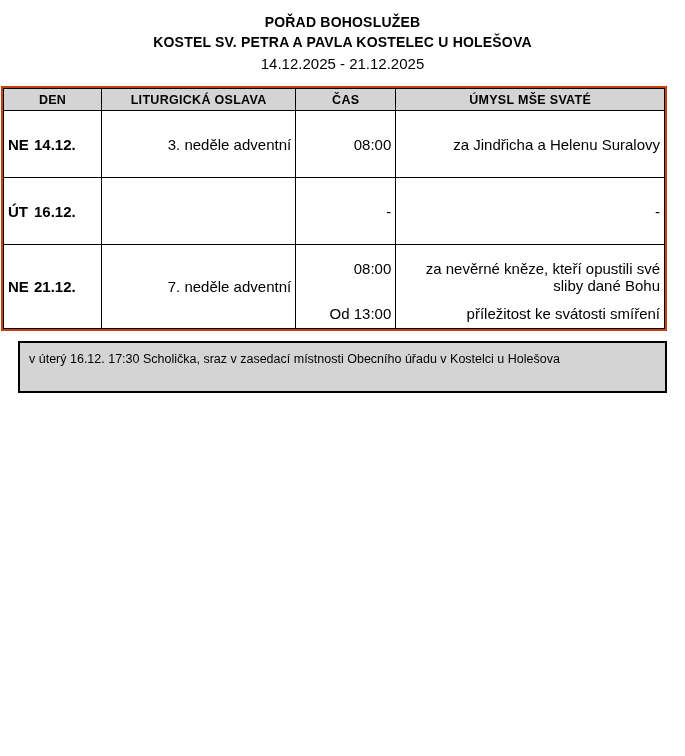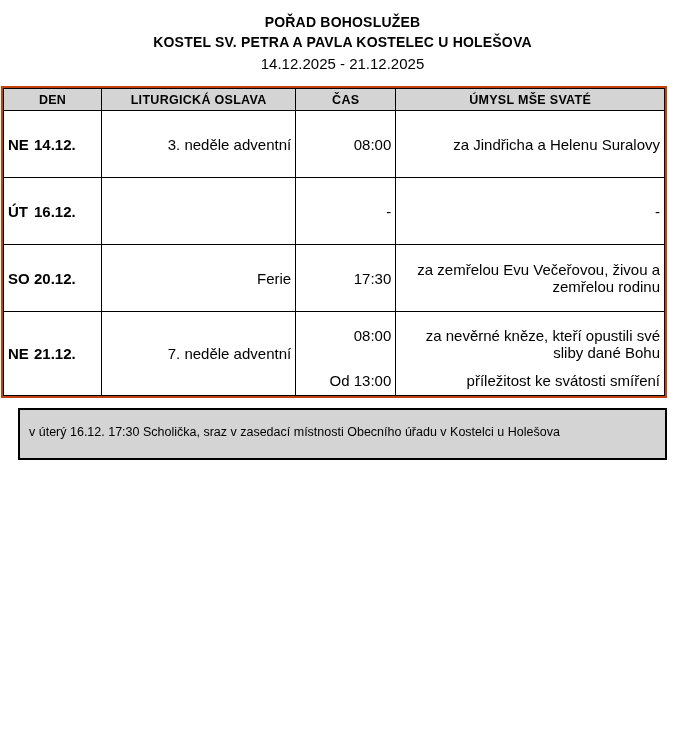--- a/index.html
+++ b/index.html
@@ -97,21 +97,21 @@
   }
   .cell-stack .top { padding-top: 10px; }
   .cell-stack .bottom { padding-bottom: 2px; }
 
   .footer {
     margin: 10px 18px 0 18px;
     border: 2px solid #000;
     background: #d4d4d4;
     box-sizing: border-box;
     min-height: 52px;
-    padding: 13px 9px;
+    padding: 7px 9px;
     font-size: 12.5px;
     line-height: 19px;
   }
 </style>
 </head>
 <body>
 
 <div class="page">
 
   <div class="header">
@@ -146,28 +146,20 @@
           <td class="umysl">za Jindřicha a Helenu Suralovy</td>
         </tr>
         <tr class="r-normal">
           <td class="day">
             <span class="dd">ÚT</span><span>16.12.</span>
           </td>
           <td class="lit"></td>
           <td class="cas">-</td>
           <td class="umysl">-</td>
         </tr>
-        <tr class="r-normal">
-          <td class="day">
-            <span class="dd">SO</span><span>20.12.</span>
-          </td>
-          <td class="lit">Ferie</td>
-          <td class="cas">17:30</td>
-          <td class="umysl">za zemřelou Evu Večeřovou, živou a zemřelou rodinu</td>
-        </tr>
         <tr class="r-last">
           <td class="day">
             <span class="dd">NE</span><span>21.12.</span>
           </td>
           <td class="lit">7. neděle adventní</td>
           <td class="cas">
             <div class="cell-stack">
               <div class="top">08:00</div>
               <div class="bottom">Od 13:00</div>
             </div>

